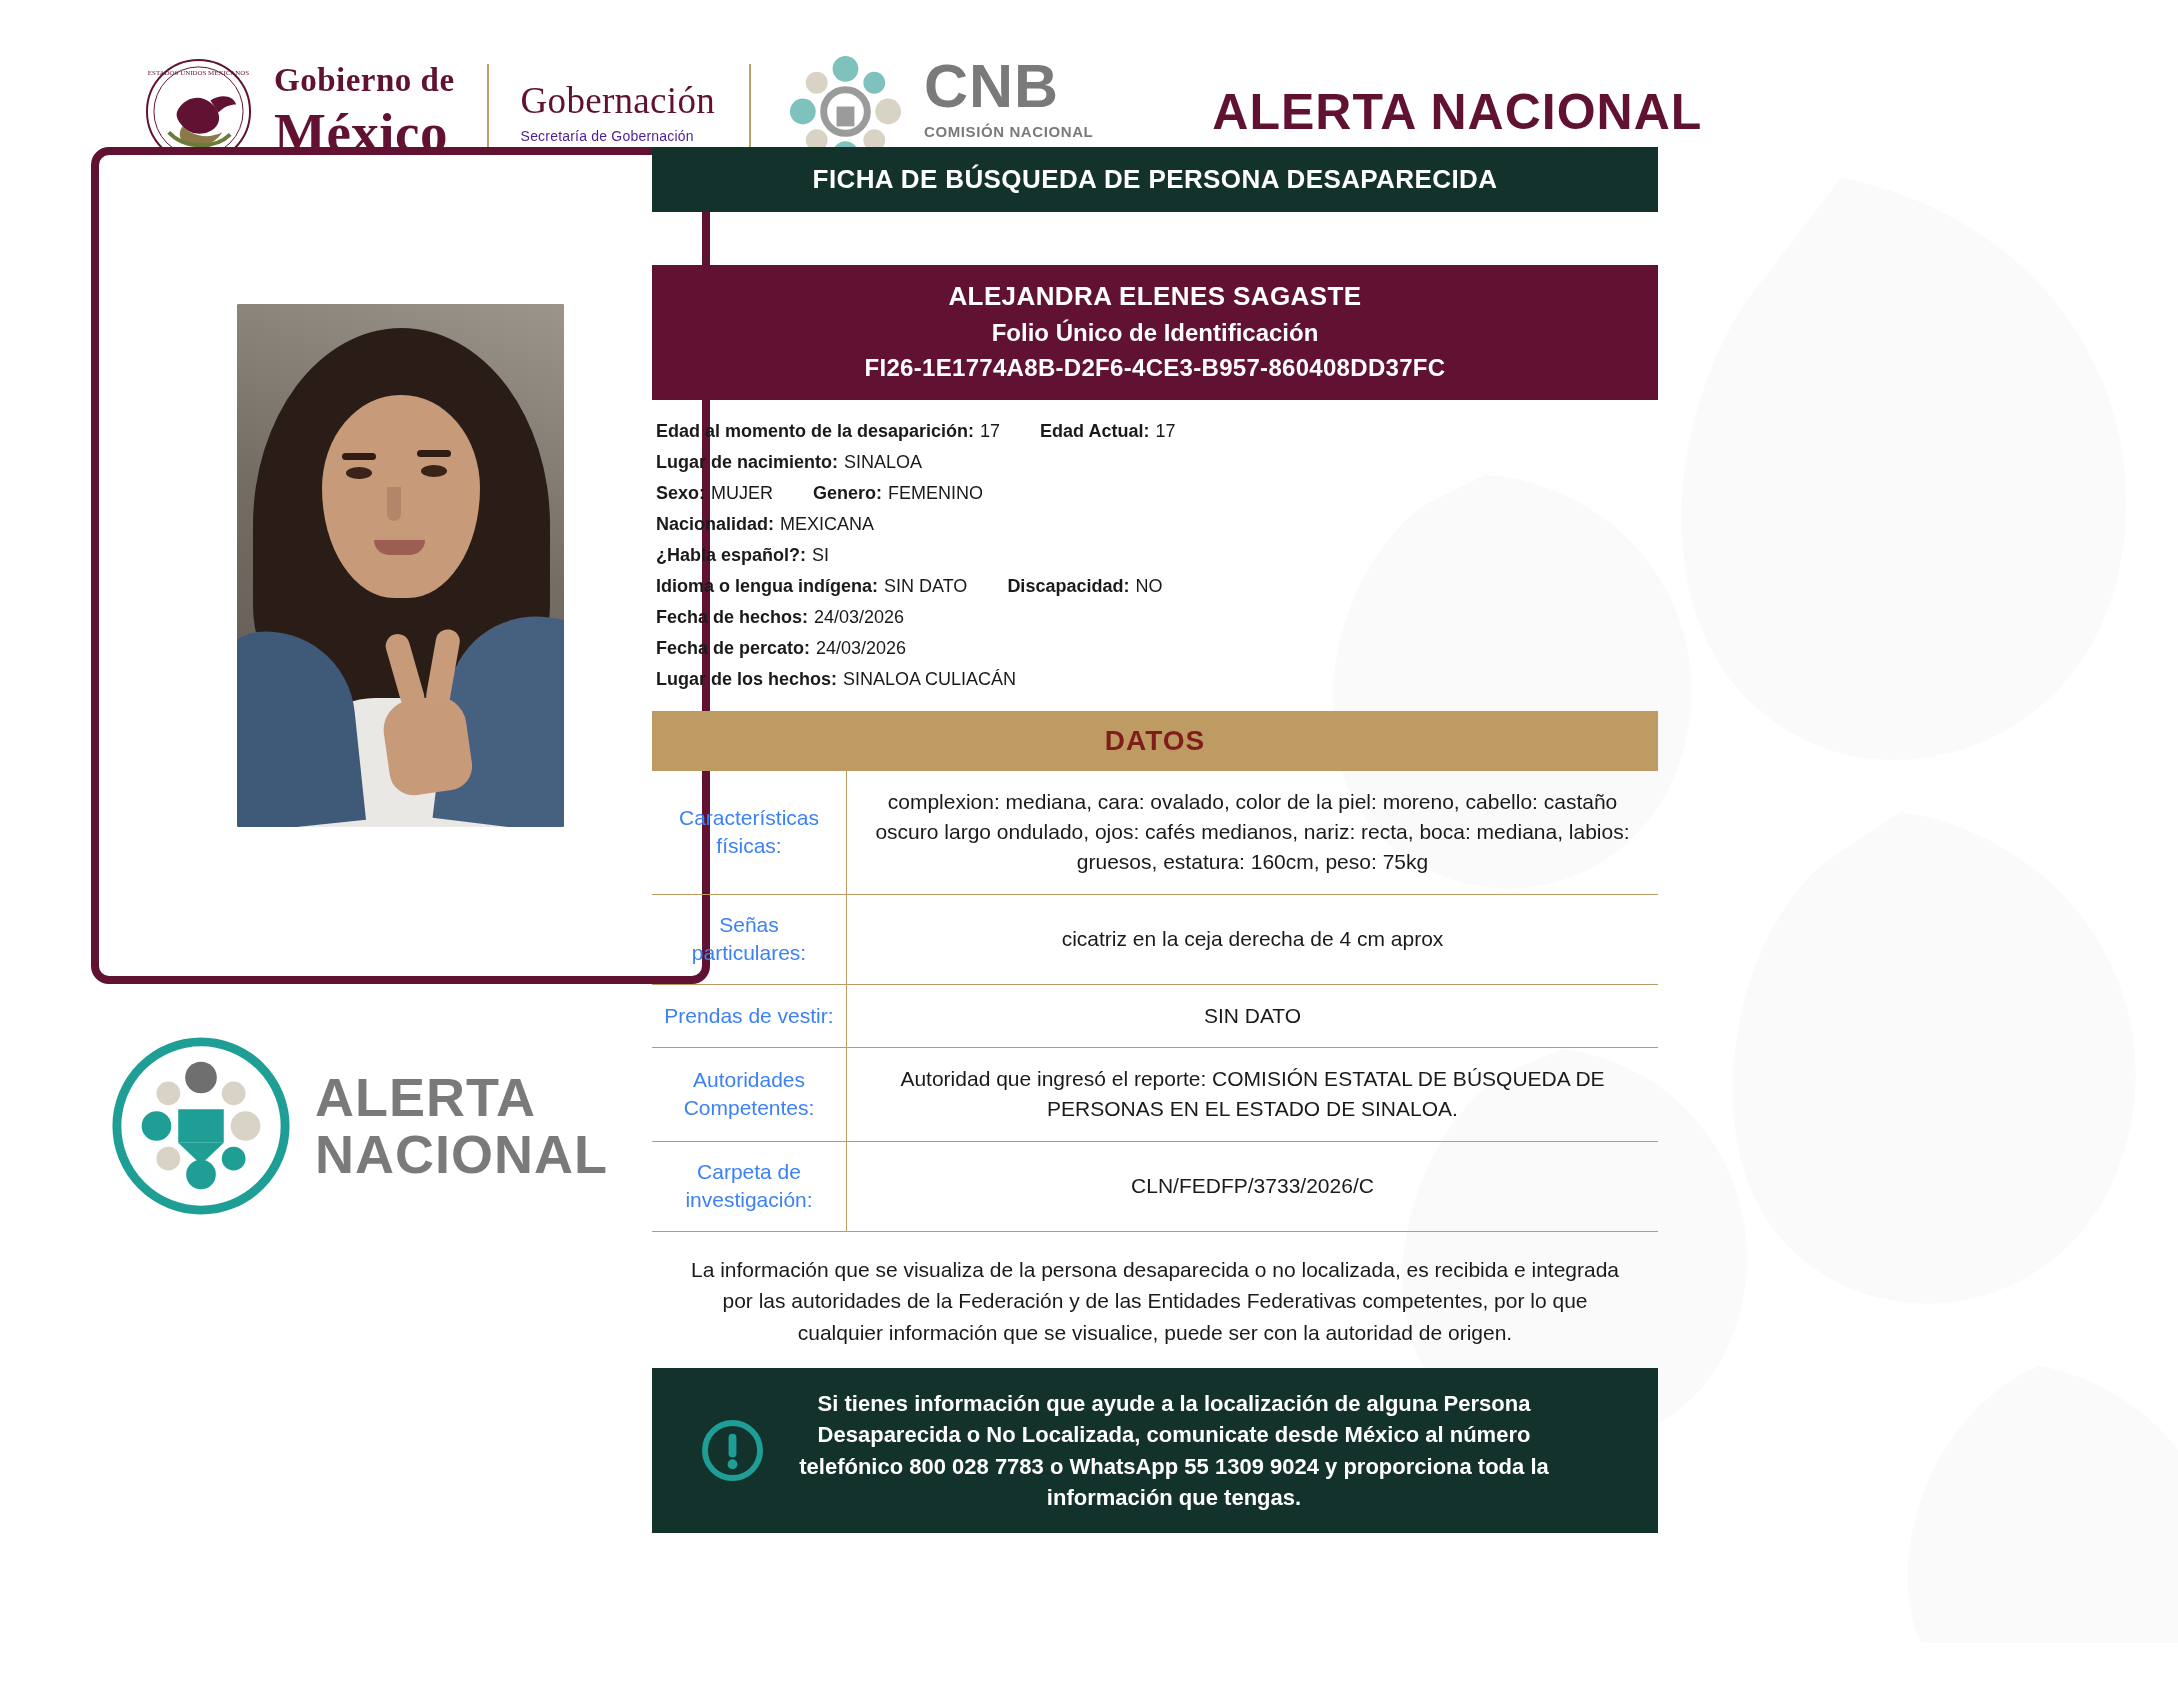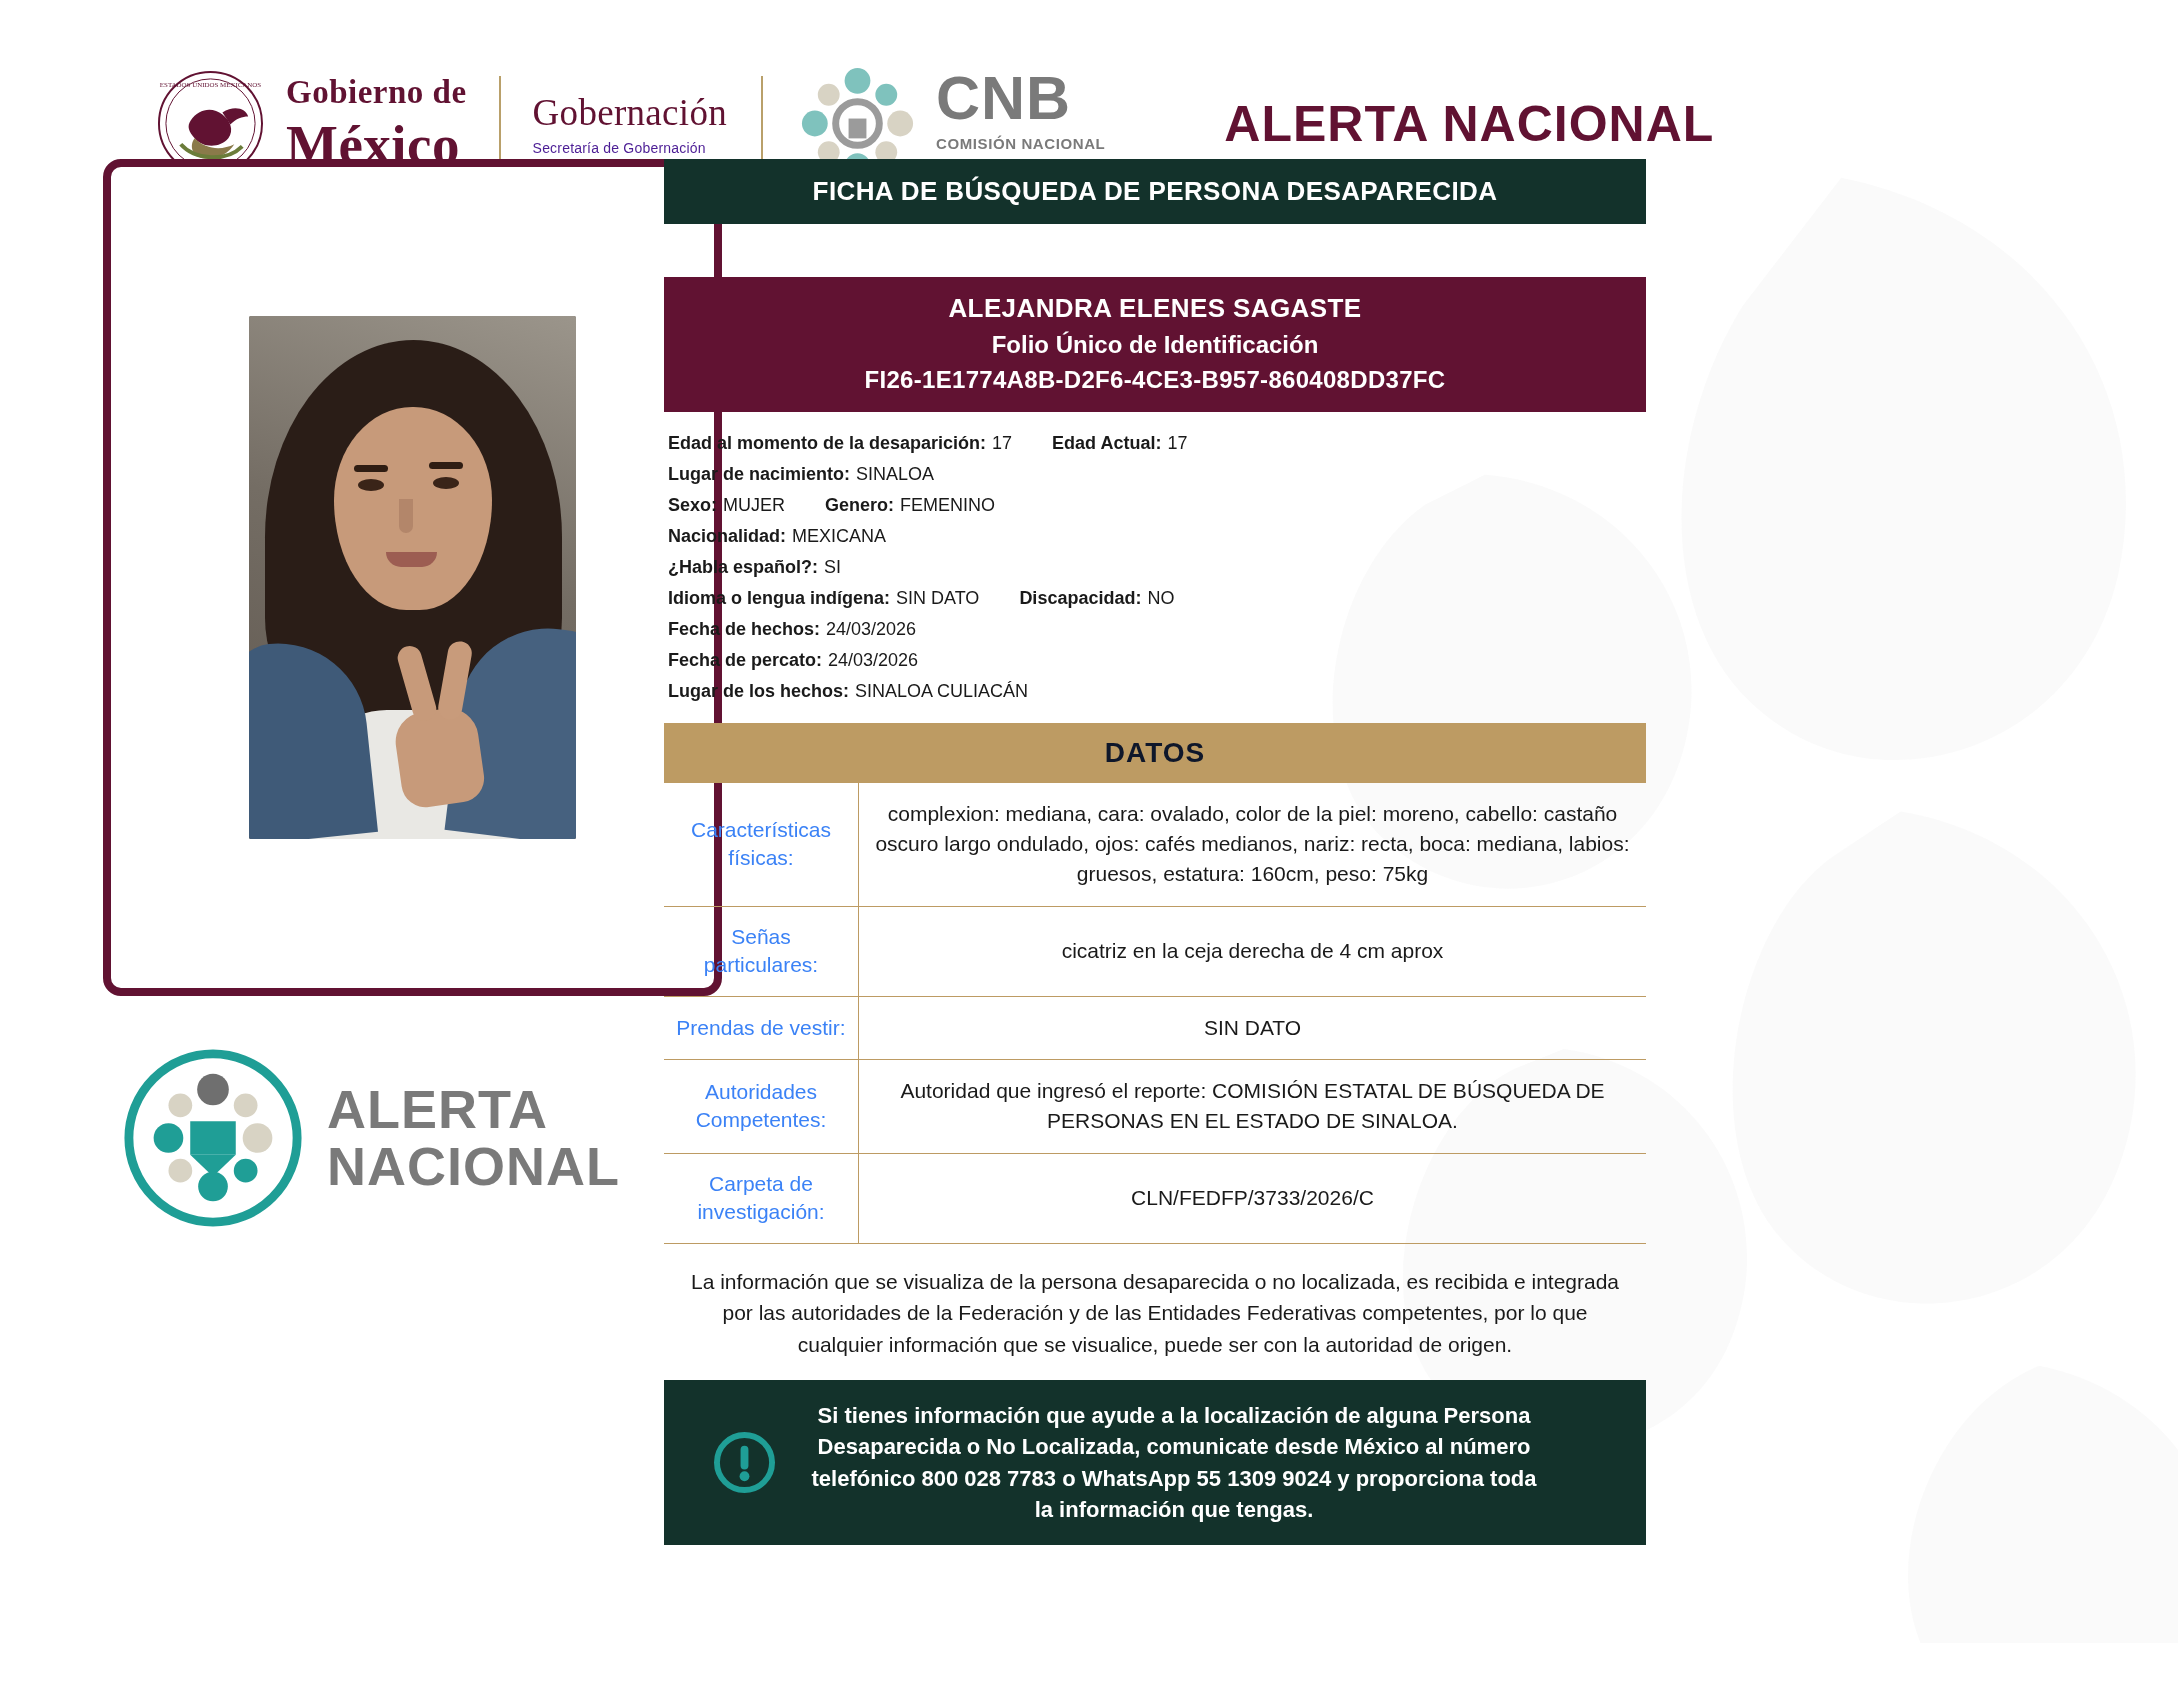--- a/index.html
+++ b/index.html
@@ -26,21 +26,21 @@
     opacity: 0.35;
     pointer-events: none;
     z-index: 0;
   }
 
   .page {
     position: relative;
     z-index: 2;
     width: 1775px;
     height: 1683px;
-    padding: 12px;
+    padding: 0;
     box-sizing: border-box;
   }
 
   
   .header {
     display: flex;
     align-items: center;
     padding: 94px 0 0 139px;
     height: 129px;
     box-sizing: border-box;
@@ -248,21 +248,21 @@
     font-size: 18px;
     line-height: 1.72;
   }
   .facts .row { white-space: nowrap; }
   .facts b { font-weight: bold; }
   .facts .v { font-weight: normal; margin-left: 6px; }
   .facts .gap { display: inline-block; width: 40px; }
 
   .band-gold {
     background: #bd9b63;
-    color: #0f172a;
+    color: #7f1d1d;
     text-align: center;
     font-weight: bold;
     font-size: 28px;
     letter-spacing: 1px;
     padding: 14px 0;
     margin-top: 16px;
   }
 
   table.datos {
     width: 100%;

